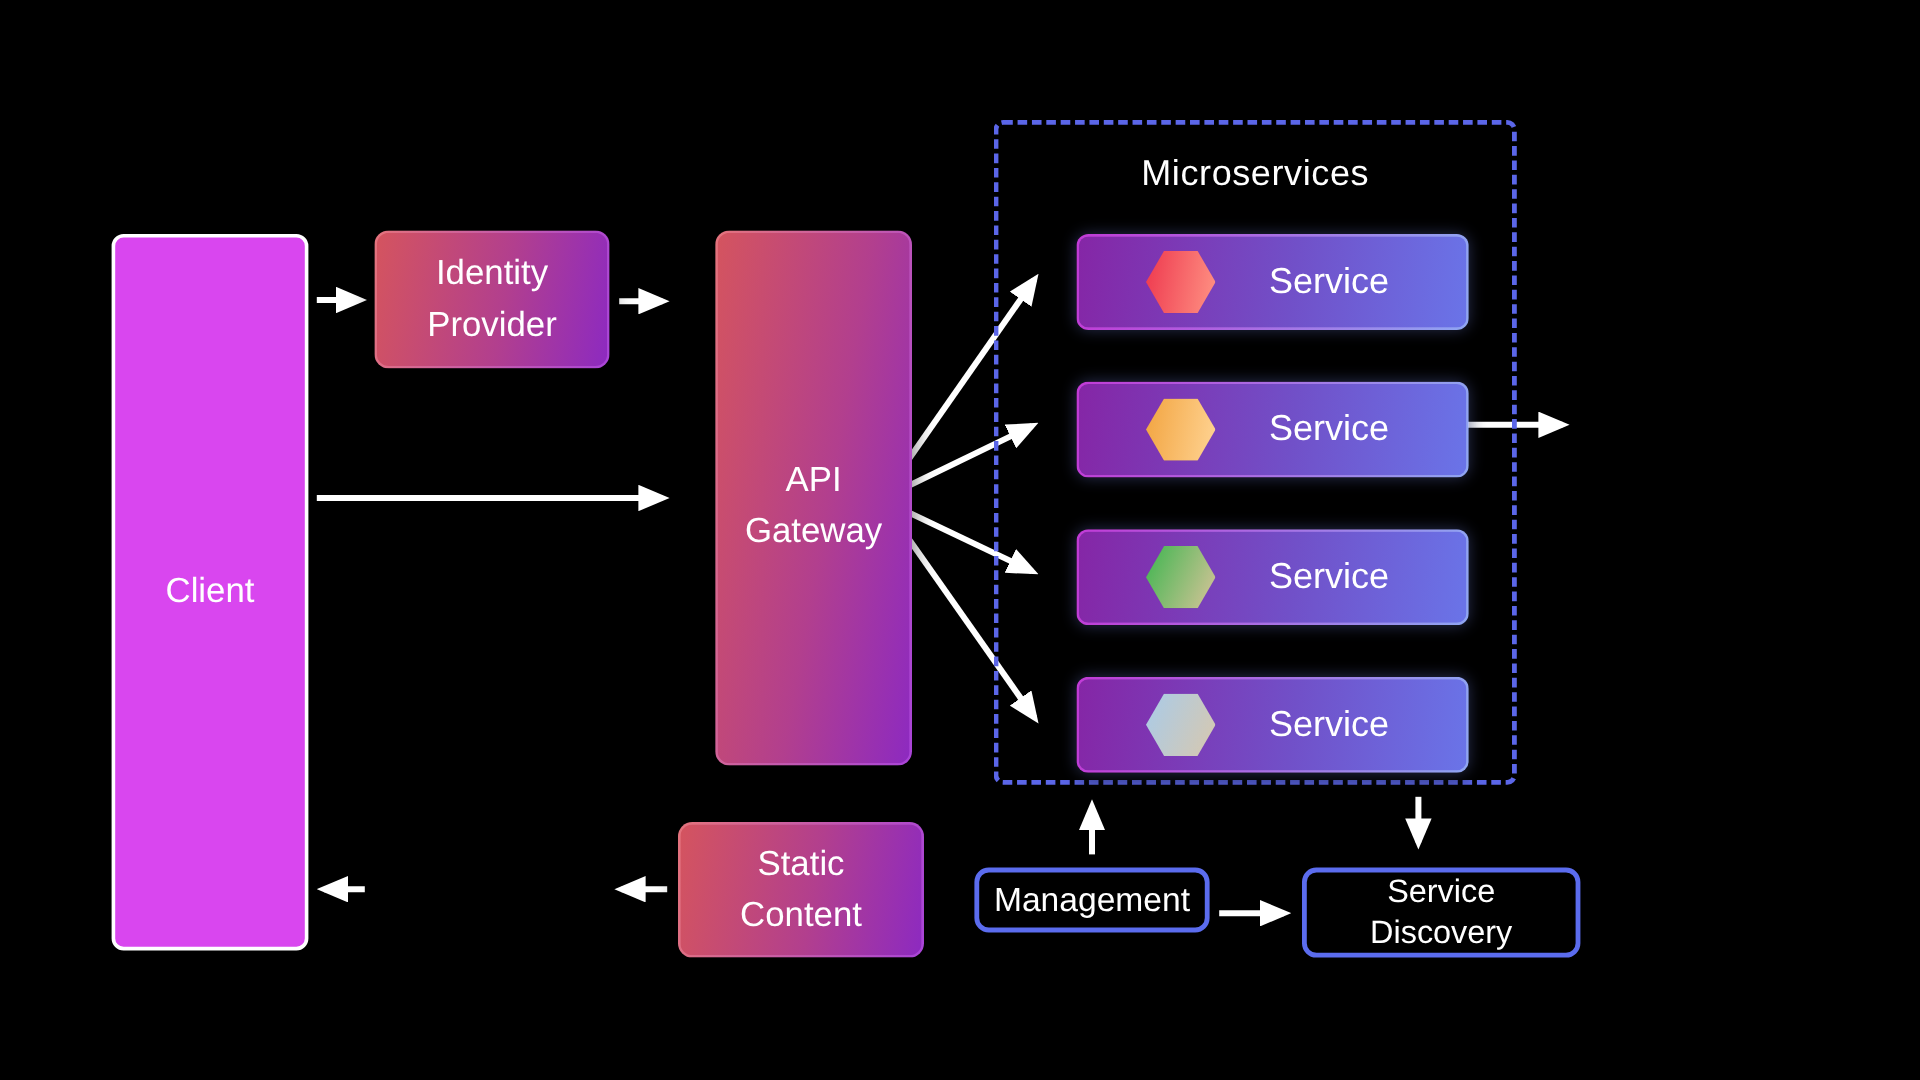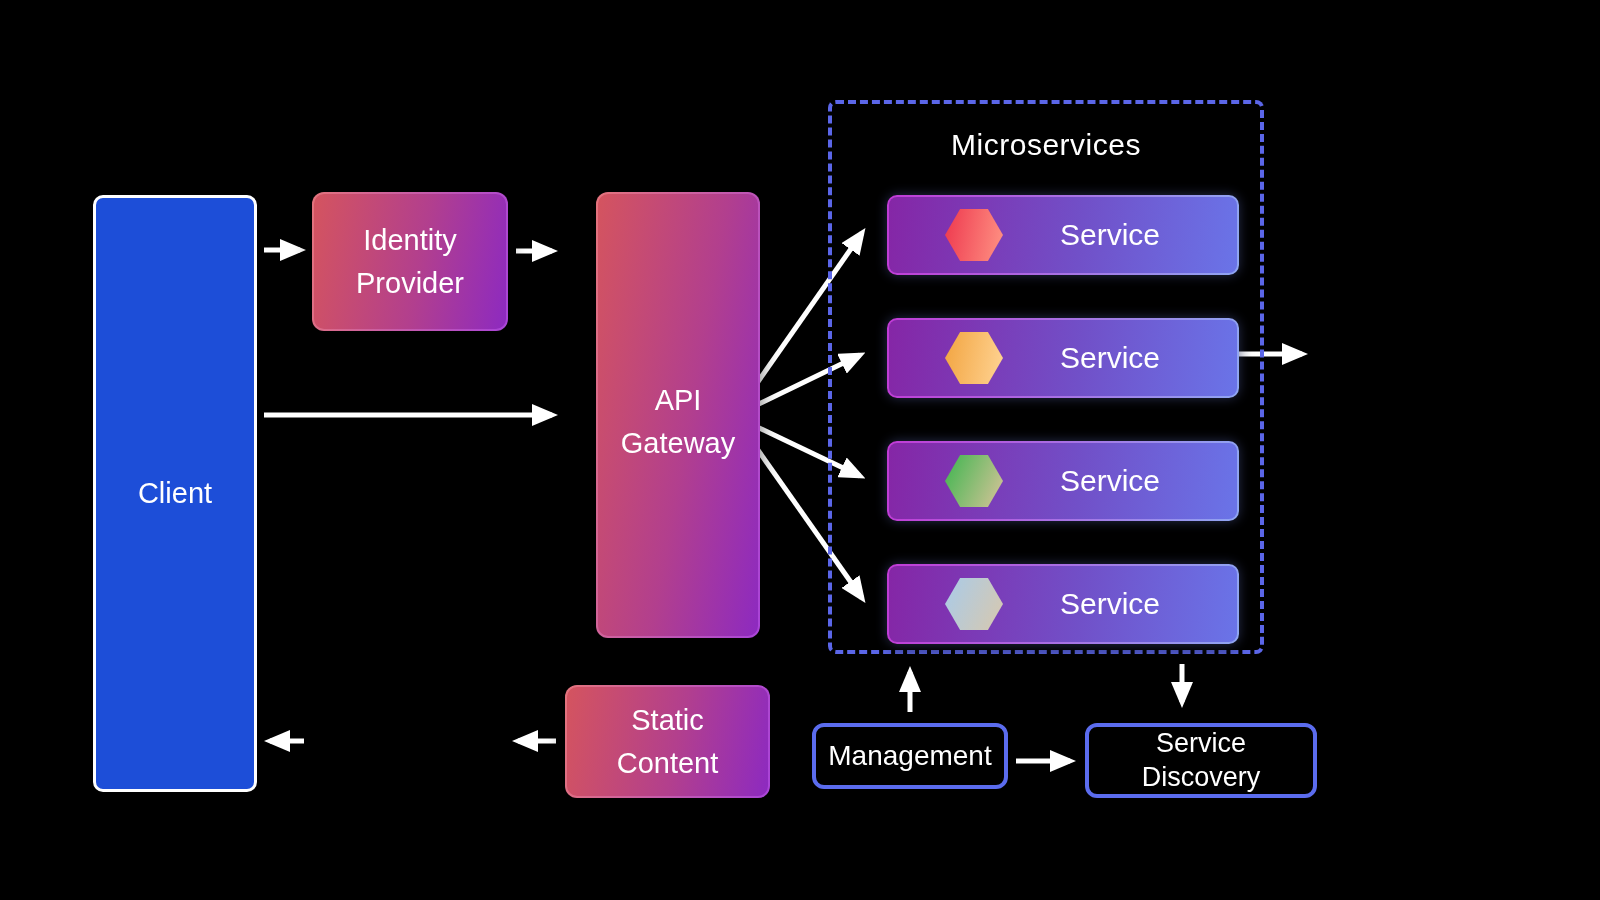--- a/index.html
+++ b/index.html
@@ -12,42 +12,42 @@
   .label{font-size:29px;line-height:1.45;color:#fff;}
 
   
   .gbox{
     border:2px solid transparent;border-radius:12px;
     background:linear-gradient(100deg,#d4545f 0%,#b23f8e 55%,#8d2ac0 100%) padding-box,
                linear-gradient(100deg,#e4737c,#a944d8) border-box;
     box-shadow:0 6px 18px rgba(0,0,0,.55);
   }
 
-  .client{left:93px;top:195px;width:164px;height:597px;background:#1d4ed8;border:3px solid #fff;border-radius:10px;}
-  .idp{left:312px;top:192px;width:196px;height:139px;}
+  .client{left:93px;top:195px;width:164px;height:597px;background:#d946ef;border:3px solid #fff;border-radius:10px;}
+  .idp{left:312px;top:192px;width:196px;height:115px;}
   .gw{left:596px;top:192px;width:164px;height:446px;padding-top:14px;}
   .remote{left:1316px;top:297px;width:196px;height:119px;}
   .cdn{left:312px;top:692px;width:194px;height:96px;}
   .static{left:565px;top:685px;width:205px;height:113px;}
 
   .mgmtbox{background:#000;border:4px solid #5b6cee;border-radius:12px;}
-  .mgmt{left:812px;top:723px;width:196px;height:66px;}
+  .mgmt{left:812px;top:723px;width:196px;height:54px;}
   .sd{left:1085px;top:723px;width:232px;height:75px;}
   .mgmt .label{font-size:28px;}
   .sd .label{font-size:27px;line-height:1.25;}
 
   .narrow{max-width:130px;display:inline-block;}
   .gw .label{max-width:130px;display:inline-block;line-height:1.5;}
 
   
   .ms{left:828px;top:100px;width:436px;height:554px;border:4px dashed #5b66e8;border-radius:8px;display:block;}
   .ms-title{position:absolute;left:0;top:24px;width:100%;text-align:center;font-size:30px;letter-spacing:.5px;}
 
   .srow{
-    position:absolute;left:55px;width:352px;height:80px;
+    position:absolute;left:65px;width:327px;height:80px;
     display:flex;align-items:center;padding-right:20px;box-sizing:border-box;
     border:2px solid transparent;border-radius:10px;
     background:linear-gradient(97deg,#8526a6 0%,#7150c8 55%,#6a74e8 100%) padding-box,
                linear-gradient(97deg,#c13bd6,#8fa6f2) border-box;
     box-shadow:0 0 12px rgba(130,150,255,.30), 0 6px 14px rgba(0,0,0,.5);
   }
   .s1{top:91px;} .s2{top:214px;} .s3{top:337px;} .s4{top:460px;}
   .svc-label{flex:1;text-align:center;font-size:30px;}
   .hex{
     width:58px;height:52px;margin-left:56px;flex:0 0 auto;

